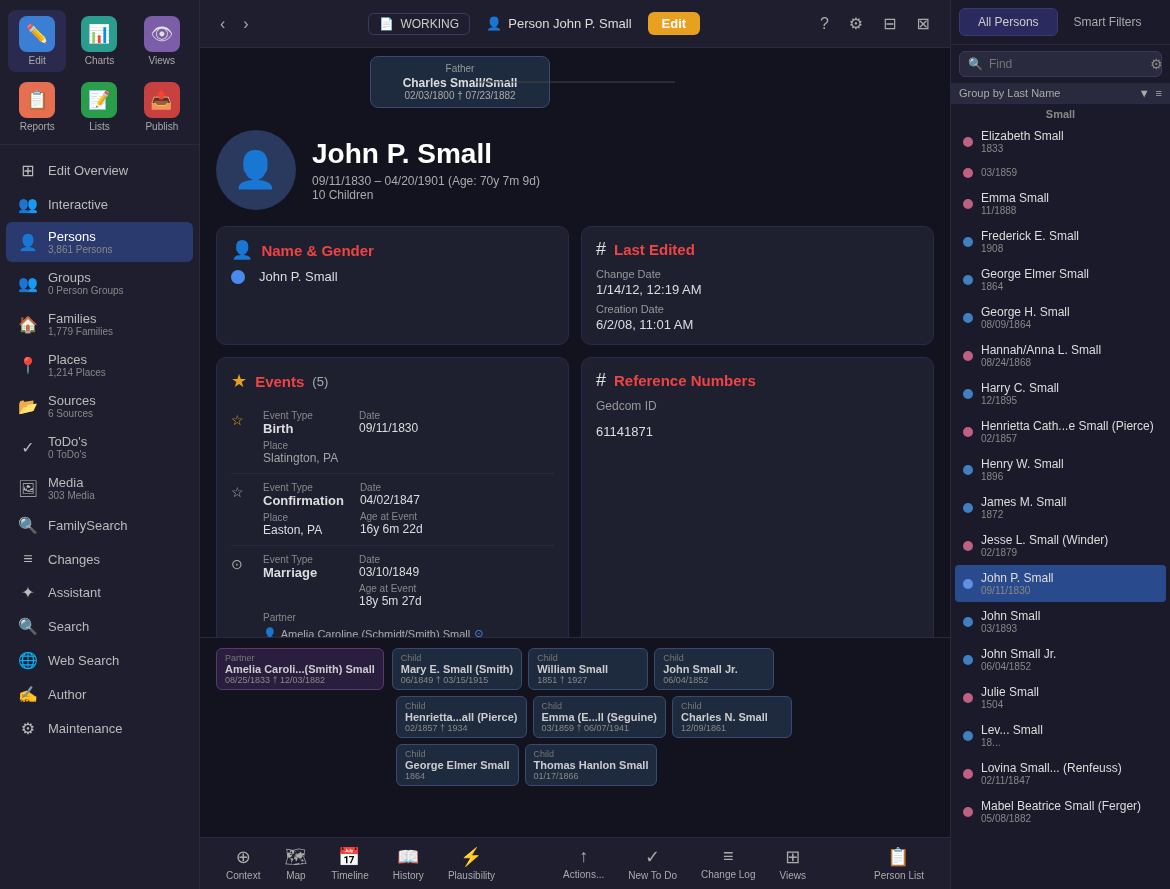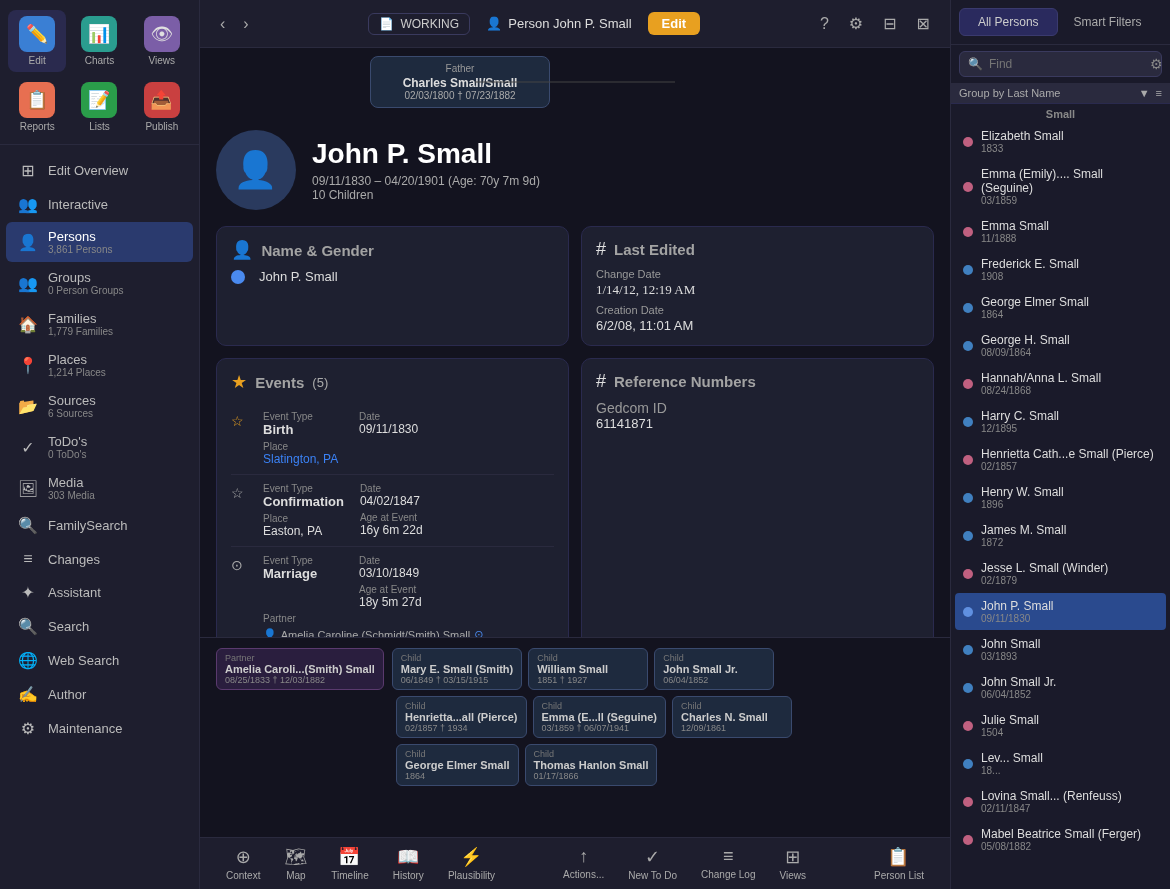--- a/index.html
+++ b/index.html
@@ -189,21 +189,21 @@
       background: #1e2030;
       border: 1px solid #2a2a4e;
       border-radius: 10px;
       padding: 12px 14px;
     }
     .info-card-header {
       display: flex; align-items: center; gap: 8px;
       margin-bottom: 8px;
     }
     .card-icon { font-size: 18px; }
-    .card-title { font-size: 15px; font-weight: 600; color: #a3a3a3; }
+    .card-title { font-size: 15px; font-weight: 600; color: #ef4444; }
 
     
     .events-card {
       background: #1e2030;
       border: 1px solid #2a2a4e;
       border-radius: 10px;
       padding: 12px 14px;
     }
     .events-header {
       display: flex; align-items: center; gap: 8px; margin-bottom: 10px;
@@ -596,21 +596,21 @@
             </div>
           </div>
           <div class="info-card">
             <div class="info-card-header">
               <span class="card-icon">#</span>
               <span class="card-title">Last Edited</span>
             </div>
             <div style="font-size:11px; color:#999; margin-bottom:2px;">
               <span>Change Date</span>
             </div>
-            <div style="font-size:13px; color:#ddd; margin-bottom:6px;font-family:Liberation Serif, serif;">
+            <div style="font-size:13px; color:#ddd; margin-bottom:6px;">
               <span>1/14/12, 12:19 AM</span>
             </div>
             <div style="font-size:11px; color:#999; margin-bottom:2px;">
               <span>Creation Date</span>
             </div>
             <div style="font-size:13px; color:#ddd;">
               <span>6/2/08, 11:01 AM</span>
             </div>
           </div>
         </div>
@@ -623,21 +623,21 @@
               <span style="font-size:13px; color:#aaa;">(5)</span>
             </div>
 
             <div class="event-row">
               <div class="event-star filled">☆</div>
               <div class="event-details">
                 <div class="event-col">
                   <div class="event-type-label">Event Type</div>
                   <div class="event-type-value">Birth</div>
                   <div class="event-type-label" style="margin-top:4px;">Place</div>
-                  <div style="font-size:12px; color:#3b82f6;">Slatington, PA</div>
+                  <div style="font-size:12px; color:#a3a3a3;">Slatington, PA</div>
                 </div>
                 <div class="event-col">
                   <div class="event-type-label">Date</div>
                   <div style="font-size:12px; color:#ddd;">09/11/1830</div>
                 </div>
               </div>
             </div>
 
             <div class="event-row">
               <div class="event-star">☆</div>
@@ -683,21 +683,21 @@
                 </div>
               </div>
             </div>
           </div>
 
           <div class="info-card" style="min-width:180px;">
             <div class="info-card-header">
               <span class="card-icon">#</span>
               <span class="card-title">Reference Numbers</span>
             </div>
-            <div style="font-size:14px; color:#999; margin-bottom:0;">
+            <div style="font-size:12px; color:#999; margin-bottom:11px;">
               <span>Gedcom ID</span>
             </div>
             <div style="font-size:13px; color:#ddd;">
               <span>61141871</span>
             </div>
           </div>
         </div>
       </div>
     </div>
 
@@ -829,21 +829,20 @@
     <div class="person-list-item">
       <div class="person-dot dot-female"></div>
       <div class="person-list-text">
         <span class="person-list-name">Elizabeth Small</span>
         <span class="person-list-date">1833</span>
       </div>
     </div>
     <div class="person-list-item">
       <div class="person-dot dot-female"></div>
       <div class="person-list-text">
-        <span class="person-list-name">Emma (Emily).... Small (Seguine)</span>
         <span class="person-list-date">03/1859</span>
       </div>
     </div>
     <div class="person-list-item">
       <div class="person-dot dot-female"></div>
       <div class="person-list-text">
         <span class="person-list-name">Emma Small</span>
         <span class="person-list-date">11/1888</span>
       </div>
     </div>

